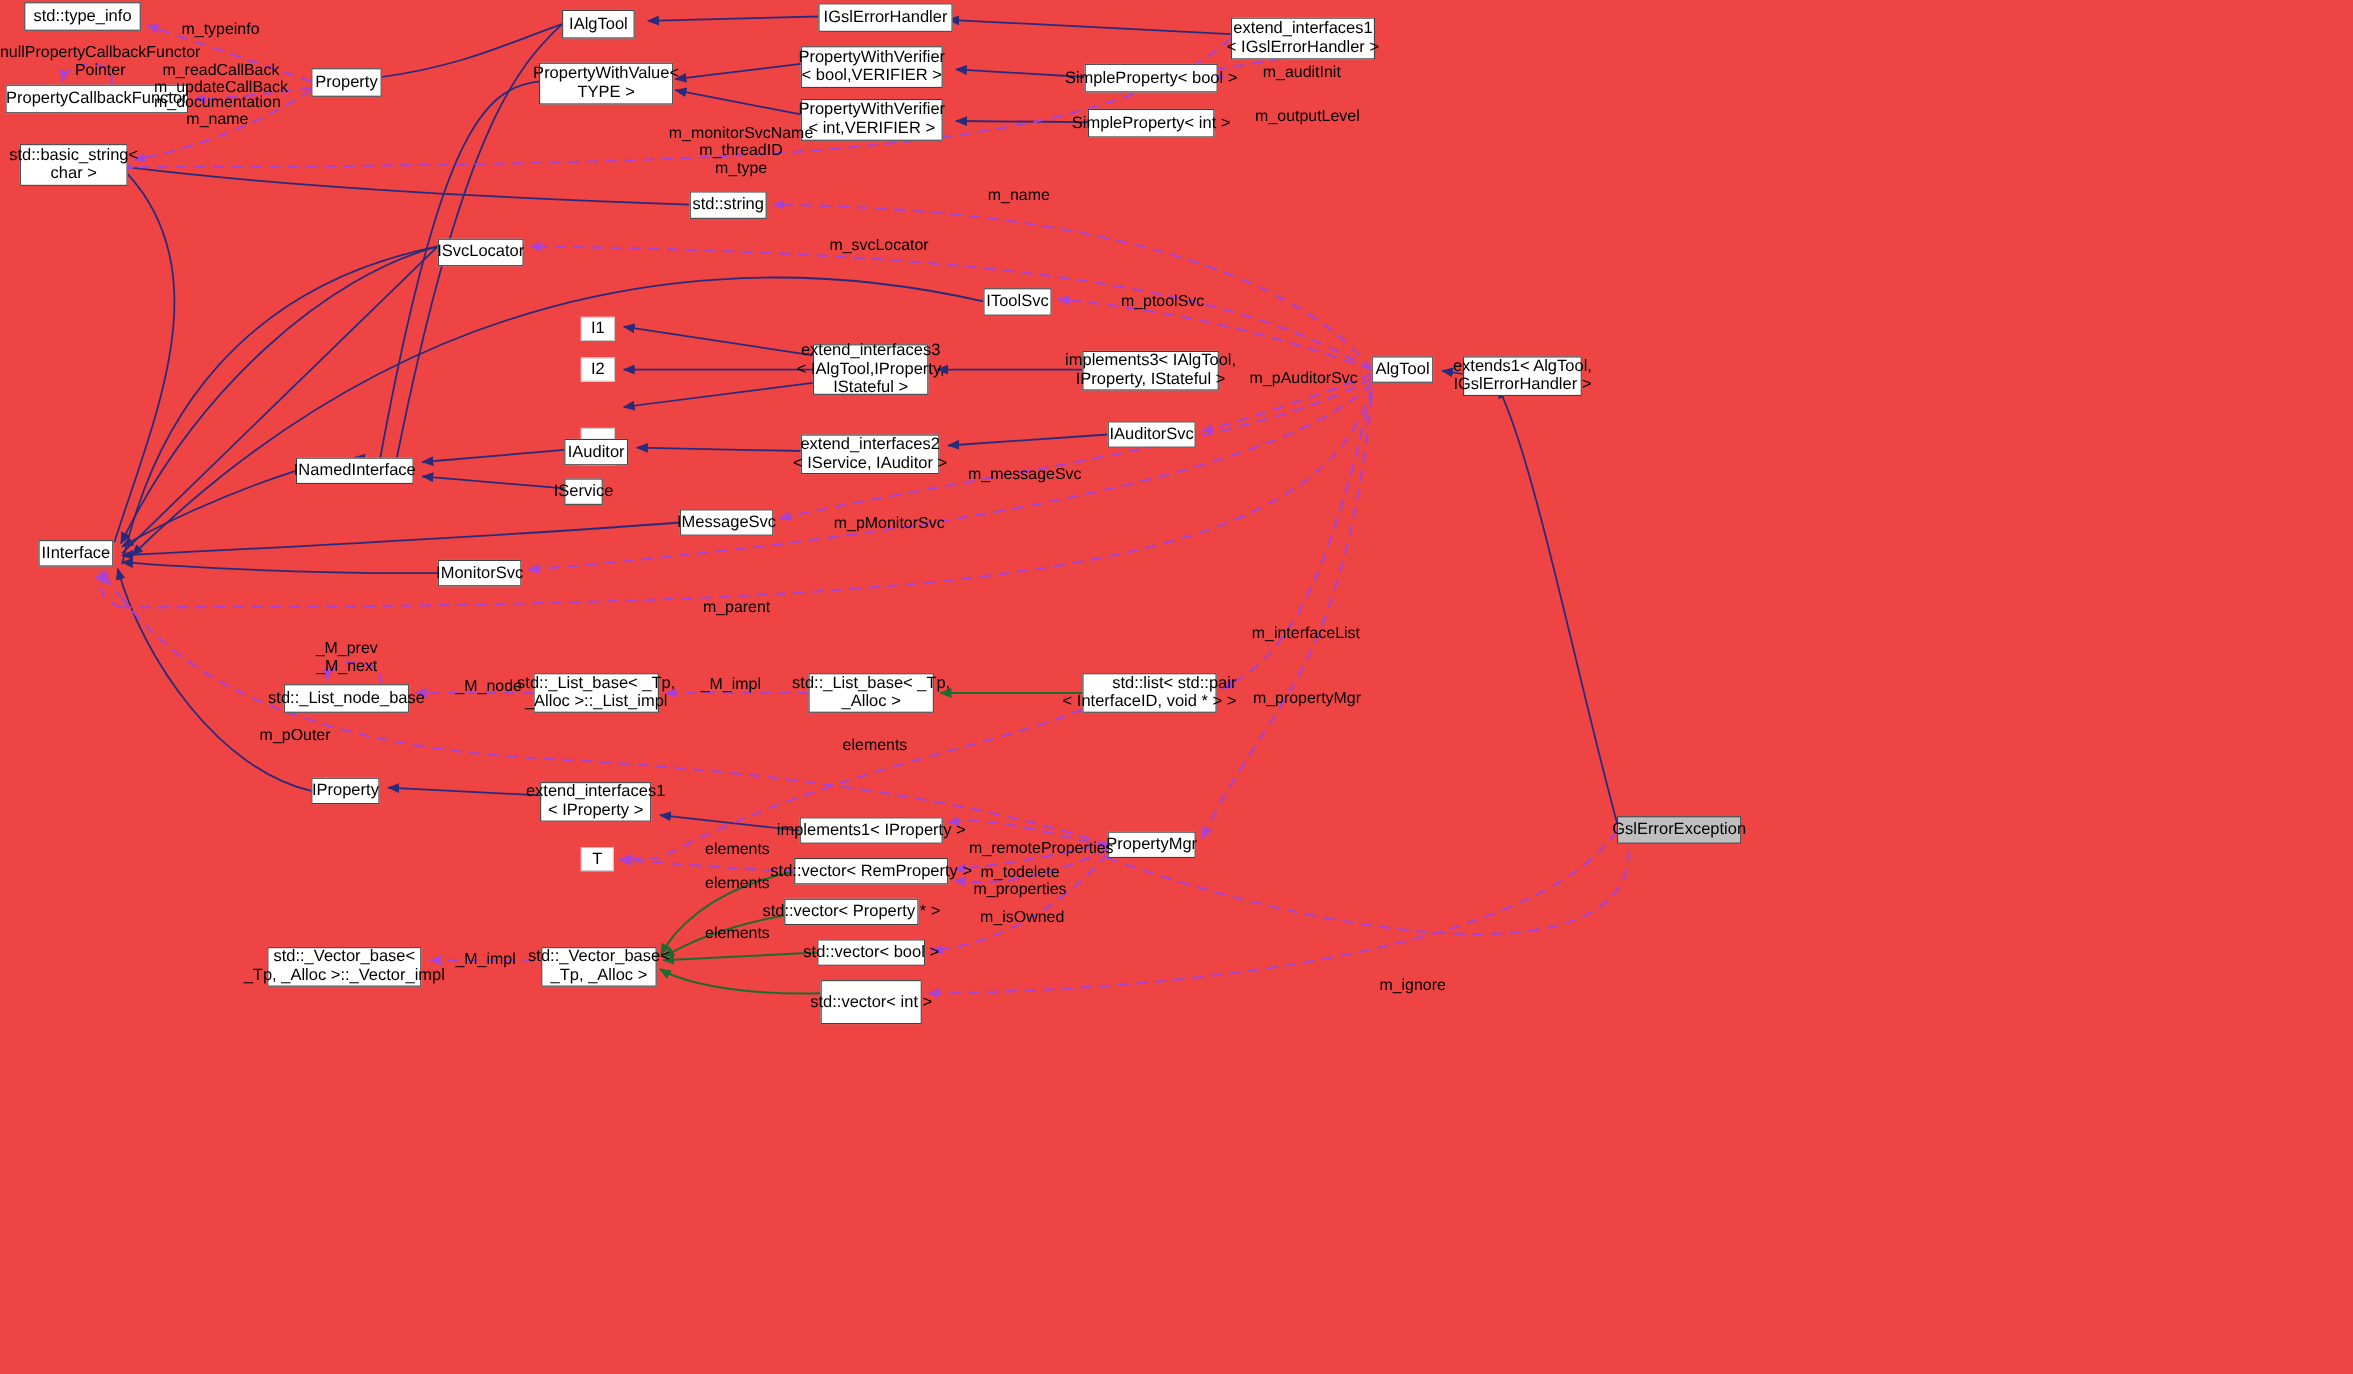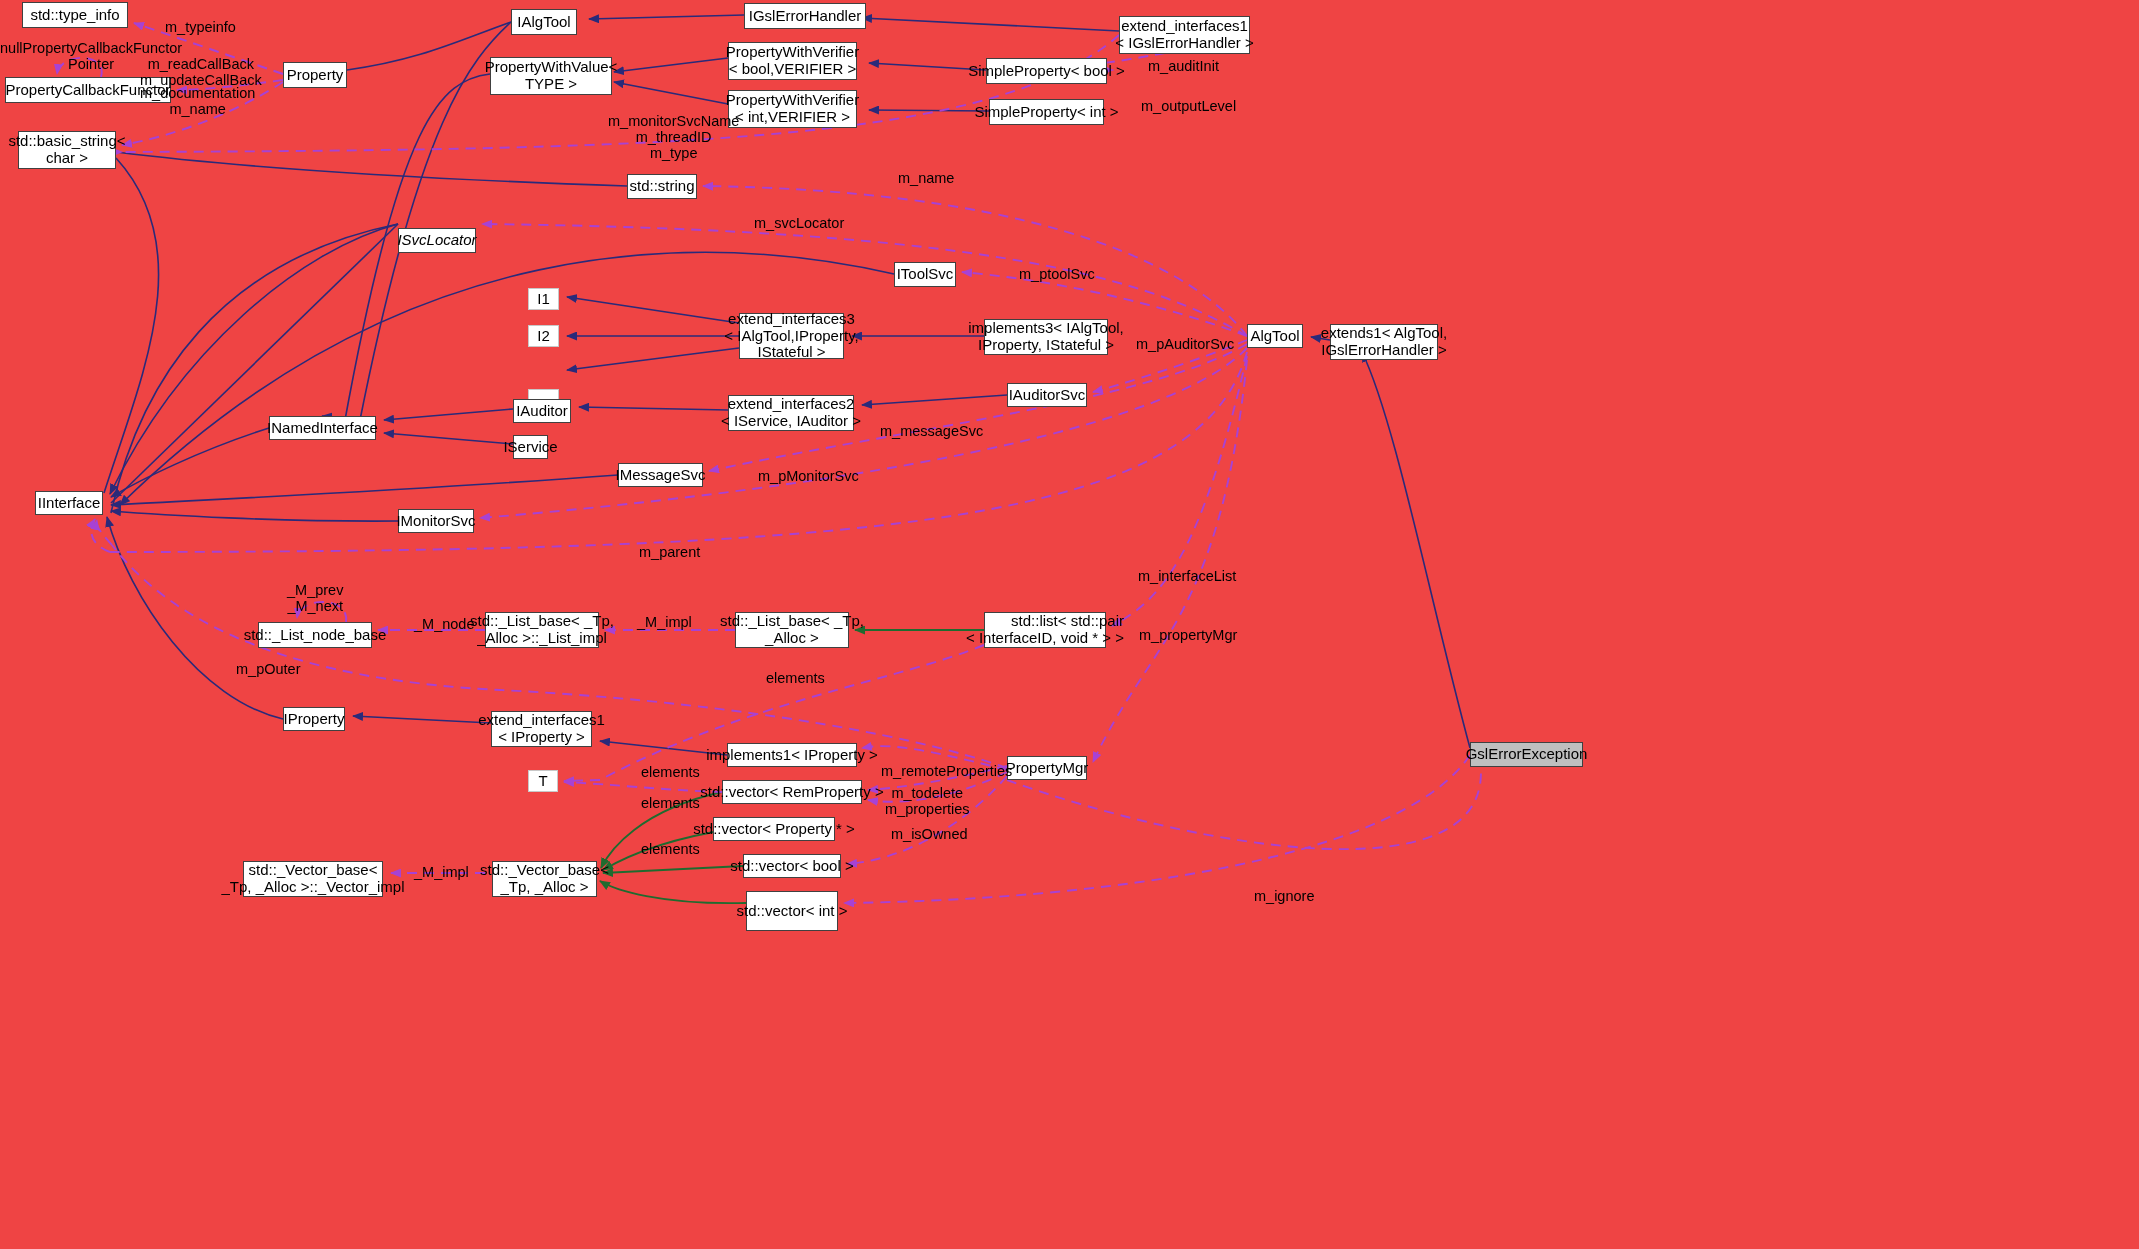--- a/index.html
+++ b/index.html
@@ -124,21 +124,21 @@
     <div class="node" style="left: 744px; top: 3px; width: 122px; height: 26px;">IGslErrorHandler</div>
     <div class="node" style="left: 728px; top: 42px; width: 129px; height: 38px;">PropertyWithVerifier
 &lt; bool,VERIFIER &gt;</div>
     <div class="node" style="left: 728px; top: 90px; width: 129px; height: 38px;">PropertyWithVerifier
 &lt; int,VERIFIER &gt;</div>
     <div class="node" style="left: 986px; top: 58px; width: 121px; height: 26px;">SimpleProperty&lt; bool &gt;</div>
     <div class="node" style="left: 989px; top: 99px; width: 115px; height: 26px;">SimpleProperty&lt; int &gt;</div>
     <div class="node" style="left: 1119px; top: 16px; width: 131px; height: 38px;">extend_interfaces1
 &lt; IGslErrorHandler &gt;</div>
     <div class="node" style="left: 627px; top: 174px; width: 70px; height: 25px;">std::string</div>
-    <div class="node" style="left: 398px; top: 228px; width: 78px; height: 25px; font-style: italic;">ISvcLocator</div>
+    <div class="node" style="left: 398px; top: 217px; width: 78px; height: 25px;">ISvcLocator</div>
     <div class="node" style="left: 894px; top: 262px; width: 62px; height: 25px;">IToolSvc</div>
     <div class="node light" style="left: 528px; top: 288px; width: 31px; height: 22px;">I1</div>
     <div class="node light" style="left: 528px; top: 325px; width: 31px; height: 22px;">I2</div>
     <div class="node light" style="left: 528px; top: 361px; width: 31px; height: 34px; margin-top: 28px;">I3</div>
     <div class="node" style="left: 739px; top: 313px; width: 105px; height: 46px;">extend_interfaces3
 &lt; IAlgTool,IProperty,
 IStateful &gt;</div>
     <div class="node" style="left: 984px; top: 319px; width: 124px; height: 36px;">implements3&lt; IAlgTool,
 IProperty, IStateful &gt;</div>
     <div class="node" style="left: 1247px; top: 324px; width: 56px; height: 24px;">AlgTool</div>

